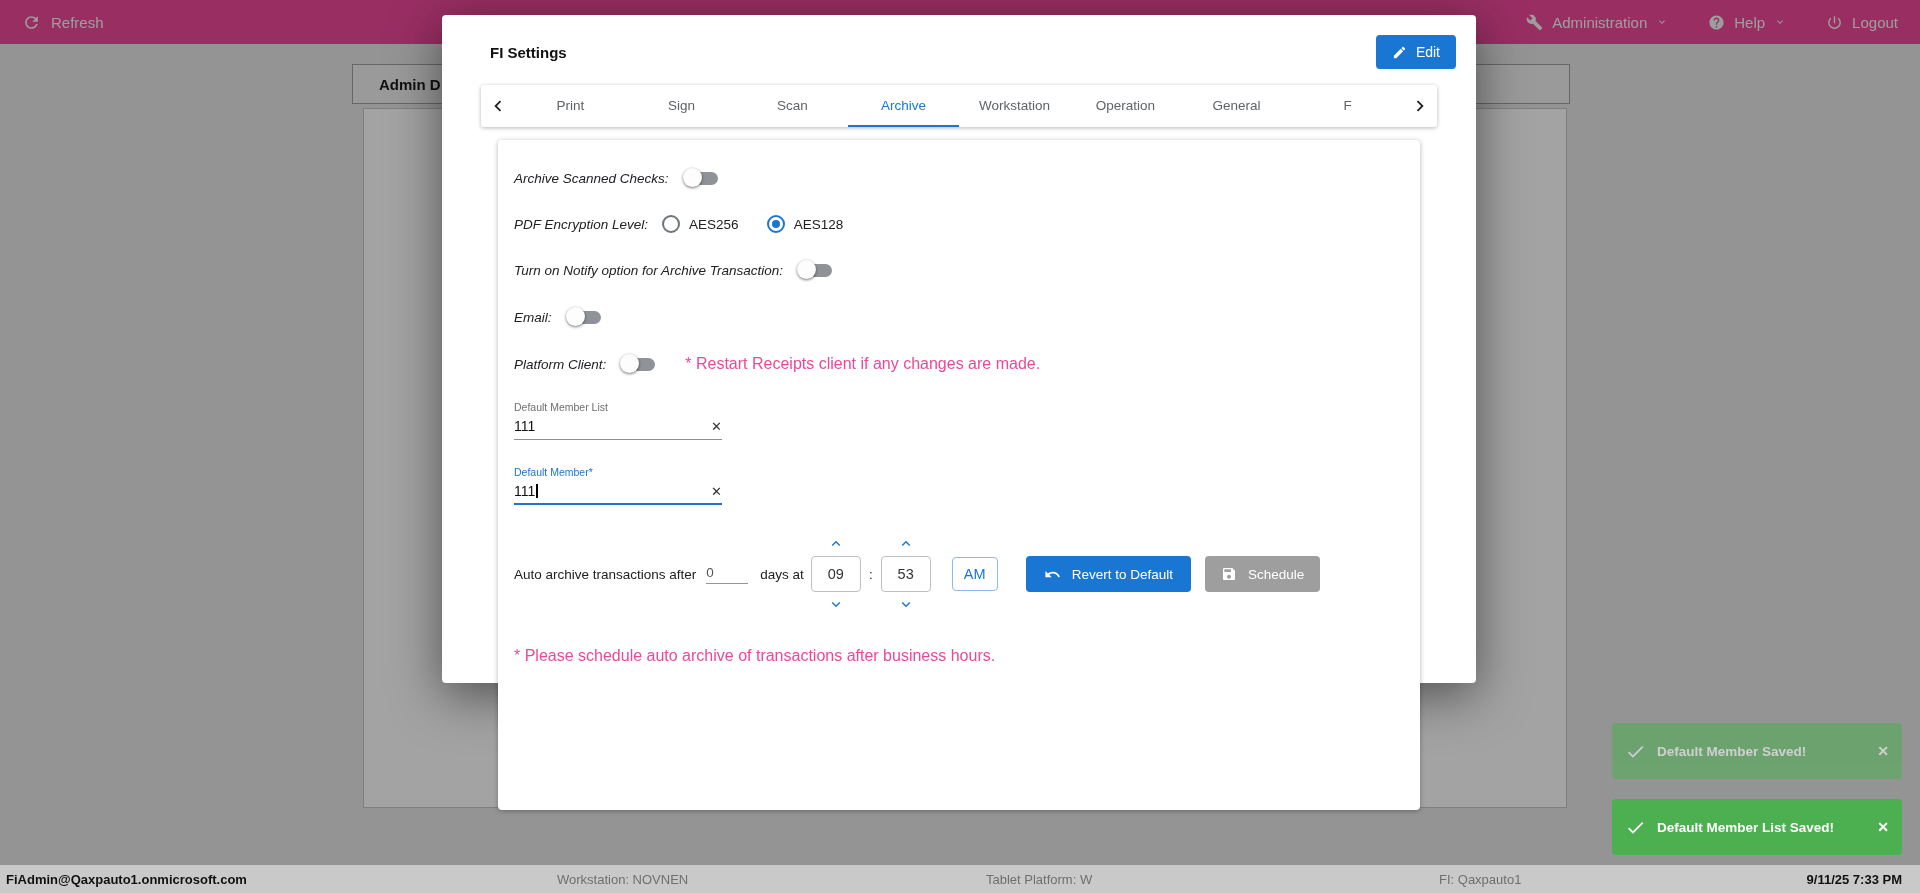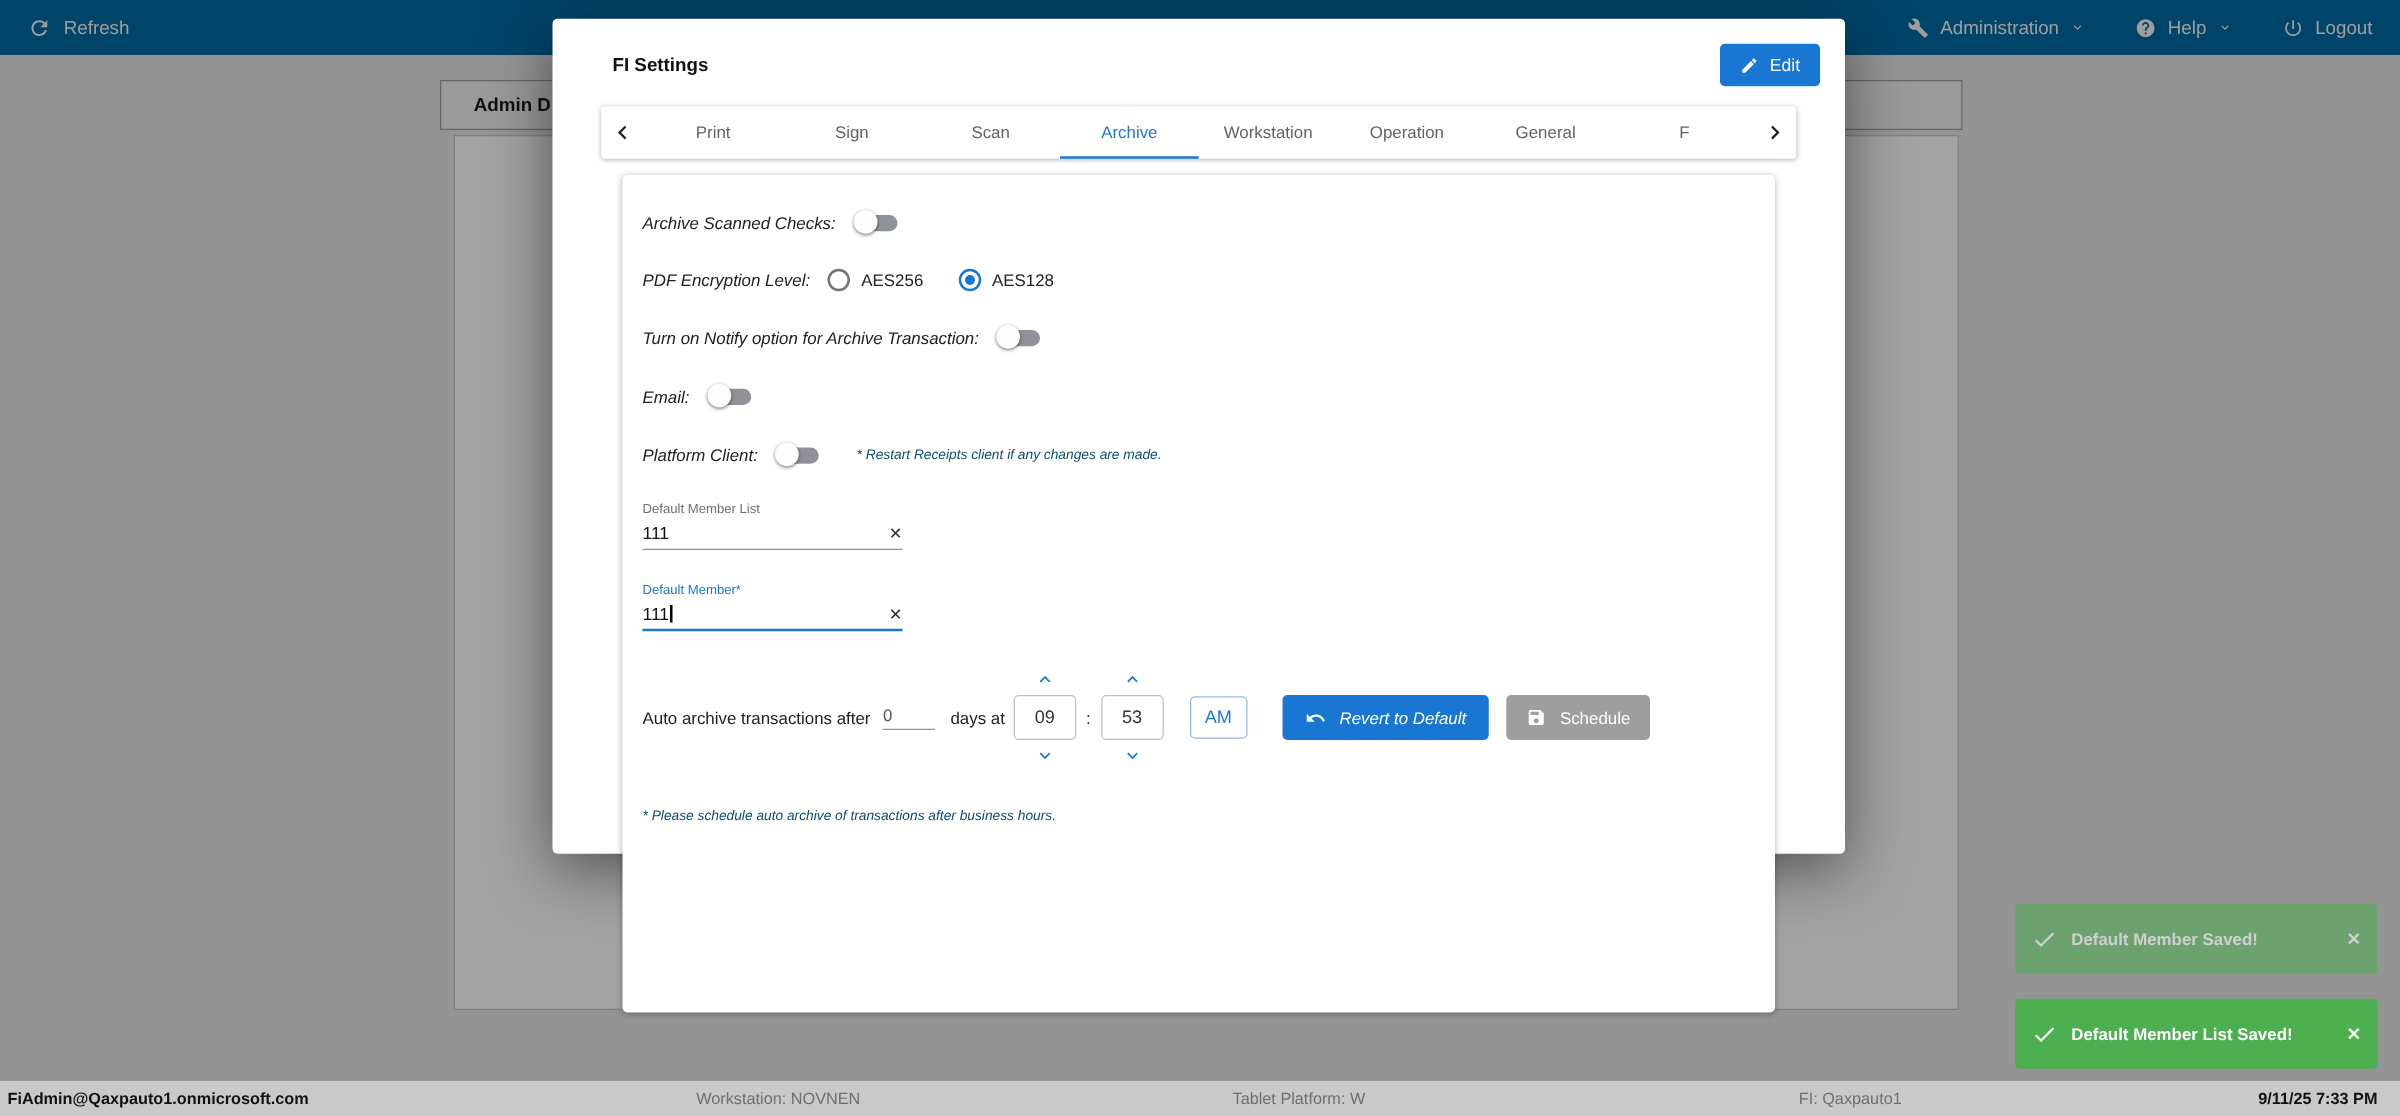--- a/index.html
+++ b/index.html
@@ -6,21 +6,21 @@
   html,body { margin:0; padding:0; }
   body {
     width:1920px; height:893px; position:relative; overflow:hidden;
     font-family:"Liberation Sans", sans-serif; background:#e4e4e4;
   }
   svg { display:block; }
 
   
   .topbar {
     position:absolute; top:0; left:0; right:0; height:44px;
-    background:#0369a1; color:#f2f2f2; display:flex; align-items:center;
+    background:#ec4899; color:#f2f2f2; display:flex; align-items:center;
     padding:0 22px; z-index:1;
   }
   .tb-left { display:flex; align-items:center; gap:10px; font-size:15px; cursor:pointer; }
   .tb-right { margin-left:auto; display:flex; align-items:center; gap:40px; }
   .tb-item { display:flex; align-items:center; gap:9px; font-size:15px; cursor:pointer; }
   .tb-item svg, .tb-left svg { fill:currentColor; }
   .chev-dn { opacity:.9; }
 
   
   .bg-strip {
@@ -99,34 +99,34 @@
 
   
   .field-group { width:208px; margin:2px 0 26px; }
   .field-label { font-size:10.5px; color:#6f6f6f; margin-bottom:5px; }
   .field-label.focused { color:#1976d2; }
   .field-line { display:flex; align-items:center; border-bottom:1px solid #8f8f8f; padding-bottom:5px; font-size:14px; color:#111; }
   .field-line.focused { border-bottom:2px solid #1976d2; padding-bottom:4px; }
   .clear-x { margin-left:auto; cursor:pointer; font-size:13px; color:#333; line-height:1; }
   .caret { display:inline-block; width:1.5px; height:14px; background:#000; margin-left:1px; }
 
-  .note { font-style:italic; color:#0c4a6e; font-size:11px; }
+  .note { color:#ec4899; font-size:16px; }
   .minimize-note { margin-left:28px; }
   .schedule-note { margin-top:34px; }
 
   
   .auto-row { display:flex; align-items:center; margin-top:30px; font-size:13.5px; color:#202124; }
   .days-input { width:42px; border-bottom:1px solid #949494; margin:0 12px 0 10px; font-size:13.5px; color:#555; padding-bottom:3px; }
   .spin-col { display:flex; flex-direction:column; align-items:center; margin:0 7px; gap:4px; }
   .spin-btn { height:17px; cursor:pointer; }
   .spin-btn svg { fill:#1976d2; }
   .time-box { width:50px; height:36px; border:1px solid #c0c0c0; border-radius:4px; display:flex; align-items:center; justify-content:center; font-size:14.5px; color:#333; }
   .time-colon { margin:0 1px; }
   .ampm-btn { margin-left:14px; width:46px; height:34px; border:1px solid #8fb9ea; color:#1976d2; background:#fff; border-radius:4px; font-size:14.5px; cursor:pointer; font-family:inherit; }
-  .revert-btn { margin-left:28px; height:36px; background:#1976d2; color:#fff; border:none; border-radius:4px; padding:13px 18px; font-size:13.5px; display:flex; align-items:center; gap:11px; cursor:pointer; font-family:inherit;font-style:italic; }
+  .revert-btn { margin-left:28px; height:36px; background:#1976d2; color:#fff; border:none; border-radius:4px; padding:13px 18px; font-size:13.5px; display:flex; align-items:center; gap:11px; cursor:pointer; font-family:inherit; }
   .revert-btn svg { fill:#fff; }
   .schedule-btn { margin-left:14px; height:36px; background:#9e9e9e; color:#fff; border:none; border-radius:4px; padding:0 16px; font-size:13.5px; display:flex; align-items:center; gap:11px; cursor:pointer; font-family:inherit; }
   .schedule-btn svg { fill:#fff; }
 
   
   .toasts { position:absolute; right:18px; bottom:38px; width:290px; display:flex; flex-direction:column; gap:20px; z-index:30; }
   .toast { height:56px; background:#4caf50; border-radius:4px; display:flex; align-items:center; padding:0 13px; color:#fff; }
   .toast.faded { opacity:0.55; }
   .toast svg { fill:#fff; flex:0 0 auto; }
   .toast-msg { font-weight:bold; font-size:13.5px; margin-left:11px; }

